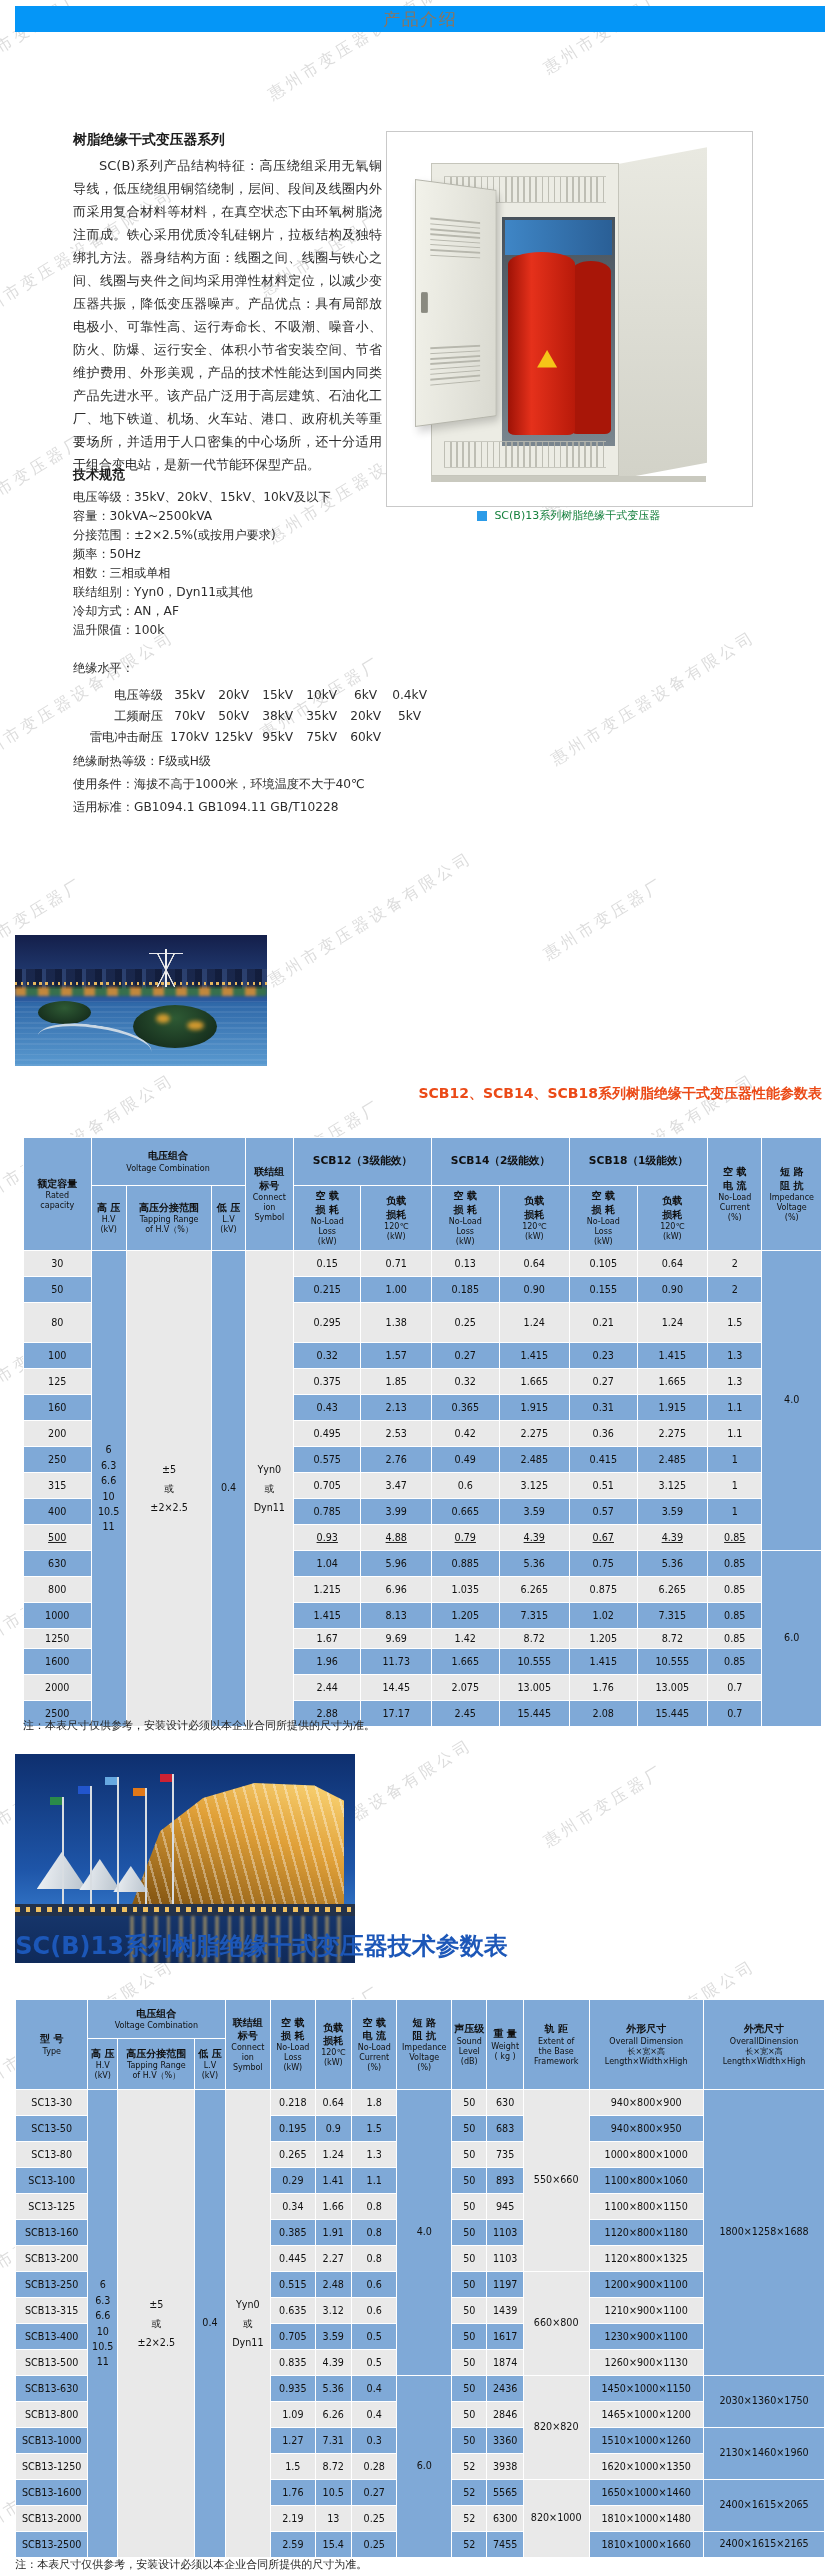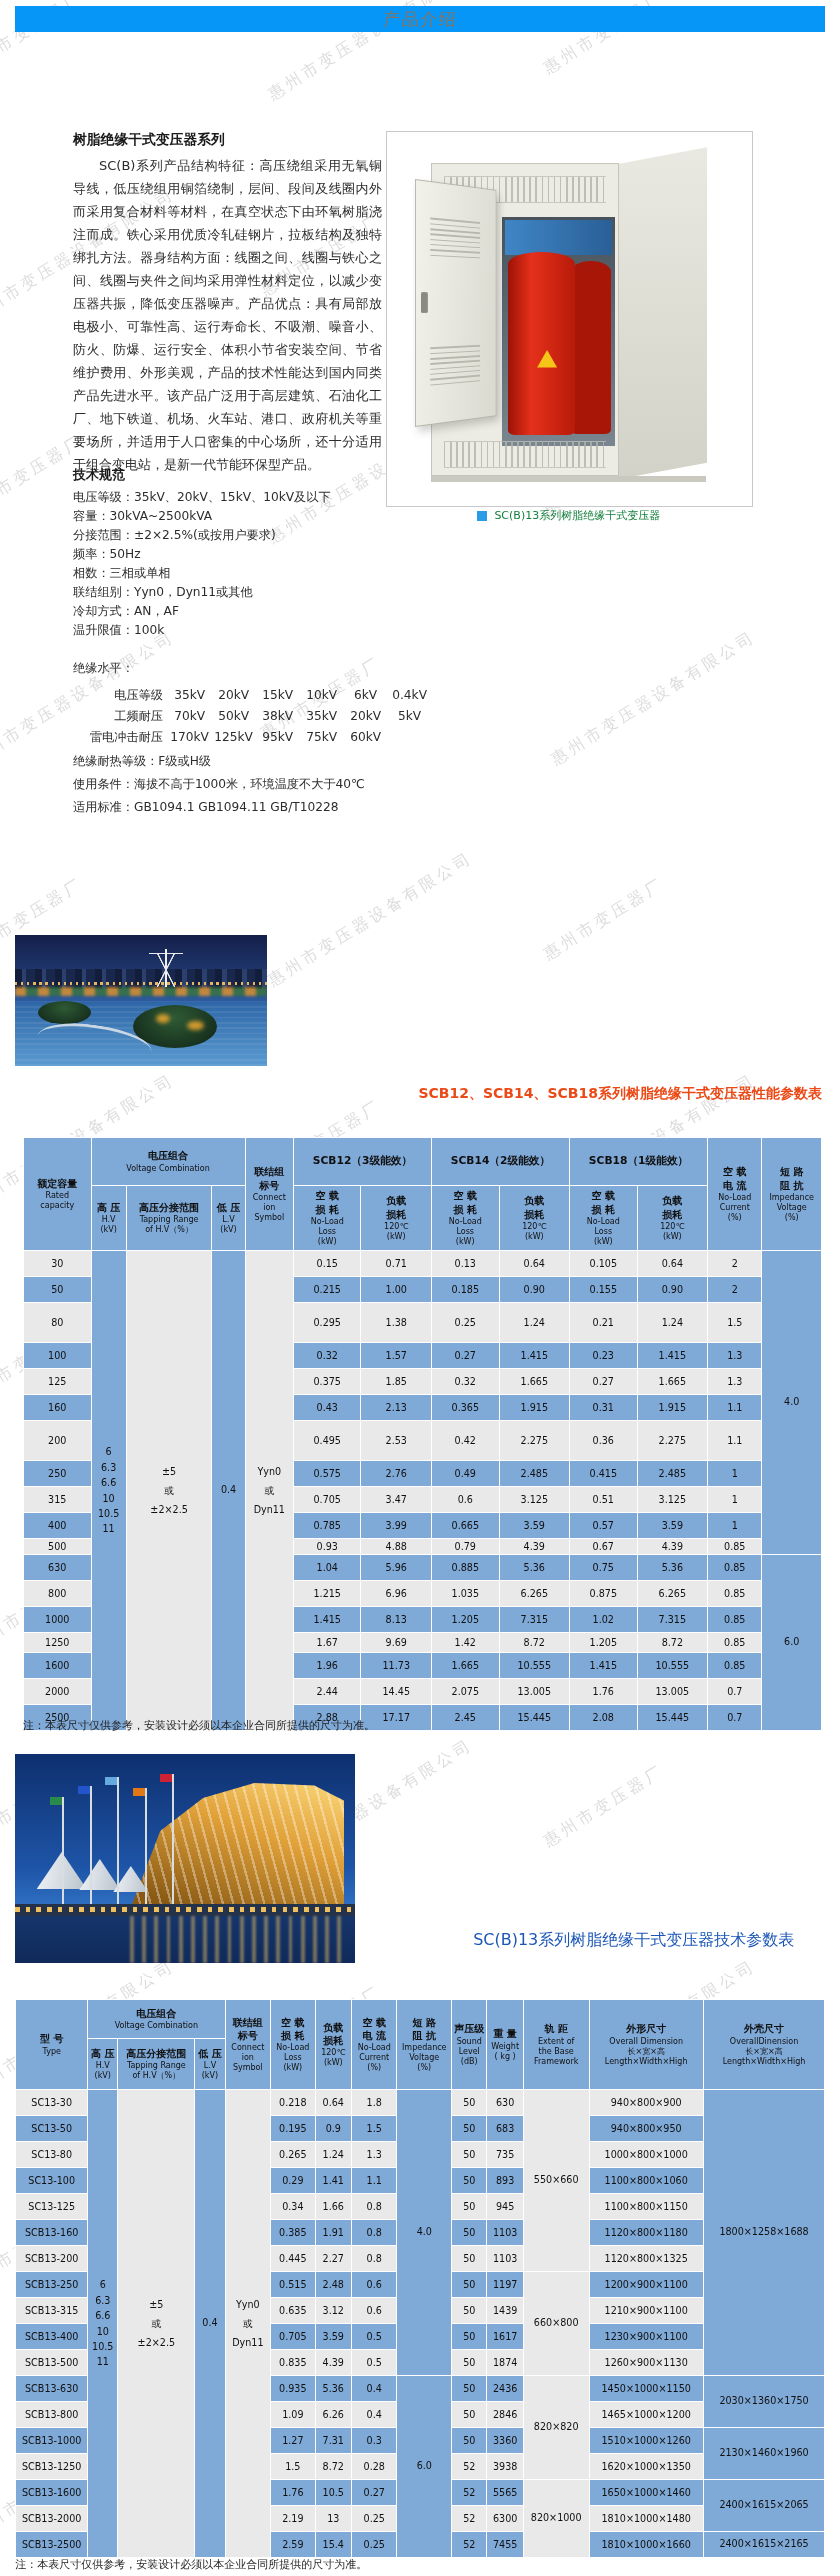--- a/index.html
+++ b/index.html
@@ -95,21 +95,21 @@
   .p2-baselights{position:absolute;left:0;top:153px;width:100%;height:4.6px;
       background:repeating-linear-gradient(90deg,#f0c060 0 4.6px,rgba(0,0,0,0) 4.6px 10.7px);filter:blur(0.4px);}
   .p2-water{position:absolute;left:0;top:162px;width:100%;height:47px;
       background:linear-gradient(180deg,#16356a,#0f2a5a);}
   .p2-wrefl{position:absolute;left:115px;top:162px;width:214px;height:47px;opacity:.55;
       background:repeating-linear-gradient(90deg,rgba(248,200,96,.8) 0 3.8px,rgba(0,0,0,0) 3.8px 12.2px);filter:blur(0.8px);}
   .pole{position:absolute;width:1.5px;background:#d8dde2;}
   .flag{position:absolute;width:12.2px;height:7.6px;}
   
   #t1-title{left:23px;top:1085px;width:799px;text-align:right;font-size:14px;font-weight:bold;color:#EB4A17;}
-  #t2-title{left:15.3px;top:1930px;width:779px;text-align:right;font-size:16px;font-weight:normal;color:#1C57B8;}
+  #t2-title{left:15.3px;top:1930px;width:779px;text-align:left;font-size:24px;font-weight:bold;color:#1C57B8;}
   
   .ptable{border-collapse:separate;border-spacing:1.5px;background:#fff;table-layout:fixed;}
   #table1-wrap{left:23px;top:1137px;width:799px;}
   #table2-wrap{left:15.3px;top:1999px;width:810px;}
   #table1{width:799px;} #table2{width:810px;}
   .ptable th{background:#7FA9D7;font-weight:normal;padding:0.8px;vertical-align:middle;}
   .hcn{font-size:10px;font-weight:bold;color:#101010;white-space:pre-line;line-height:1.35;}
   .hcn.big{font-size:10.7px;}
   .hen{font-size:8px;color:#101010;white-space:pre-line;line-height:1.25;margin-top:0.8px;}
   .ptable td{font-size:9.6px;text-align:center;color:#101010;vertical-align:middle;padding:0;}
@@ -440,21 +440,21 @@
           <tr style="height: 25px;">
             <td class="b">160</td>
             <td class="b">0.43</td>
             <td class="b">2.13</td>
             <td class="b">0.365</td>
             <td class="b">1.915</td>
             <td class="b">0.31</td>
             <td class="b">1.915</td>
             <td class="b">1.1</td>
           </tr>
-          <tr style="height: 39px;">
+          <tr style="height: 25px;">
             <td class="g">200</td>
             <td class="g">0.495</td>
             <td class="g">2.53</td>
             <td class="g">0.42</td>
             <td class="g">2.275</td>
             <td class="g">0.36</td>
             <td class="g">2.275</td>
             <td class="g">1.1</td>
           </tr>
           <tr style="height: 25px;">
@@ -480,21 +480,21 @@
           <tr style="height: 25px;">
             <td class="b">400</td>
             <td class="b">0.785</td>
             <td class="b">3.99</td>
             <td class="b">0.665</td>
             <td class="b">3.59</td>
             <td class="b">0.57</td>
             <td class="b">3.59</td>
             <td class="b">1</td>
           </tr>
-          <tr style="height: 15px;">
+          <tr style="height: 25px; text-decoration: underline;">
             <td class="g">500</td>
             <td class="g">0.93</td>
             <td class="g">4.88</td>
             <td class="g">0.79</td>
             <td class="g">4.39</td>
             <td class="g">0.67</td>
             <td class="g">4.39</td>
             <td class="g">0.85</td>
           </tr>
           <tr style="height: 25px;">

